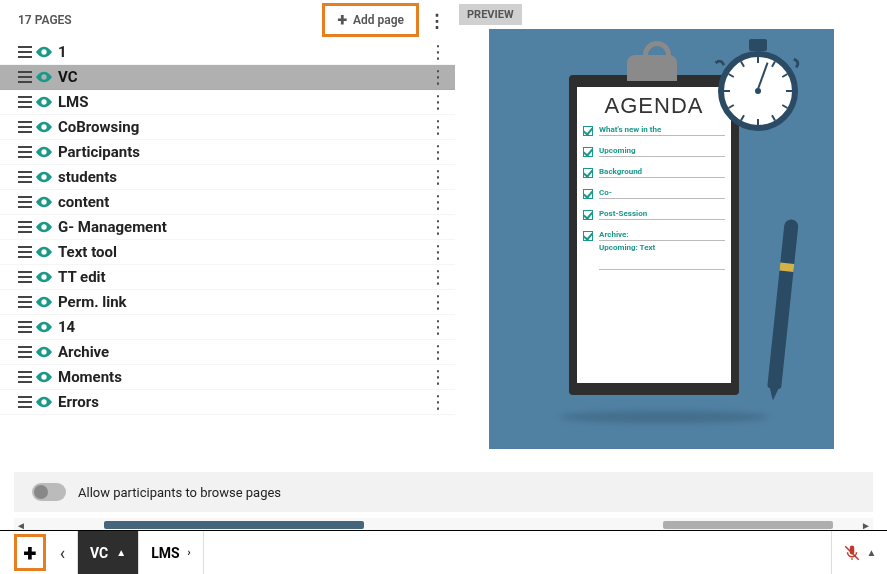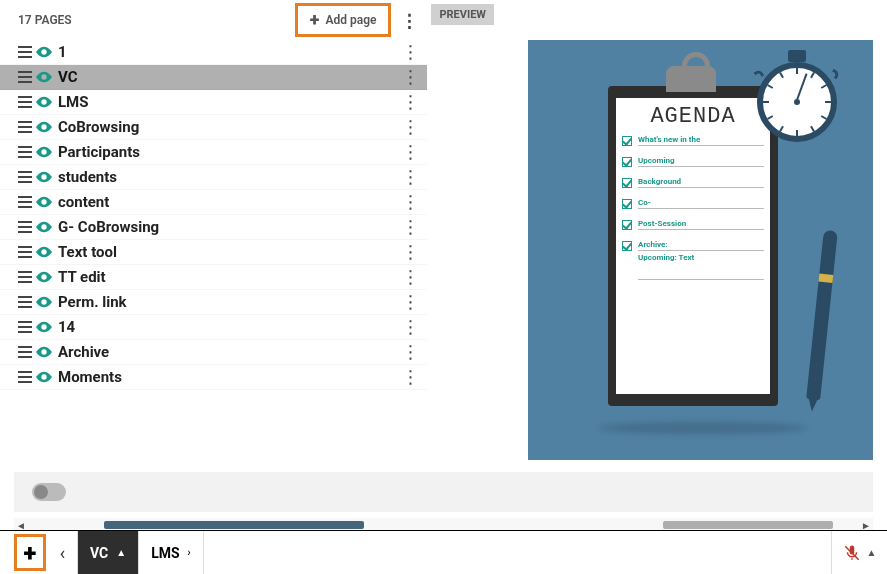--- a/index.html
+++ b/index.html
@@ -19,30 +19,30 @@
   .page-row.selected { background: #b0b0b0; }
   .drag-icon { width: 18px; color: #444; display:flex; align-items:center; }
   .drag-icon svg { display:block; }
   .eye-icon { width: 22px; color: #1a998a; }
   .eye-icon svg { display:block; }
   .page-label { flex: 1; font-size: 15px; font-weight: 700; color: #222; }
   .page-row.selected .page-label { color: #111; }
   .row-menu { width: 18px; text-align: right; color: #444; font-size: 18px; line-height:1; cursor:pointer; position:relative; }
   .row-menu::before { content: "⋮"; }
 
-  .right-col { flex: 1; display: flex; flex-direction: row; align-items: flex-end; }
+  .right-col { flex: 1; display: flex; flex-direction: column; }
   .preview-badge { align-self: flex-start; background: #d0d0d0; color: #555; font-size: 11px; font-weight: 700; padding: 4px 8px; margin: 4px 0 4px 4px; }
   .preview-canvas { margin: 0 14px 10px 34px; width: 345px; height: 420px; background: #5081a3; position: relative; overflow: hidden; }
 
   
   .clipboard-clip { position:absolute; left: 138px; top: 26px; width: 50px; height: 26px; background:#8a8a8a; border-radius: 8px 8px 0 0; }
   .clipboard-clip::after { content:""; position:absolute; left:16px; top:-14px; width:18px; height:18px; border:5px solid #8a8a8a; border-radius:50%; }
   .clipboard-board { position:absolute; left: 80px; top: 46px; width: 170px; height: 320px; background: #2e2e2e; border-radius: 4px; }
   .clipboard-paper { position:absolute; left: 8px; top: 12px; right: 8px; bottom: 12px; background: #fff; }
-  .agenda-title { text-align:center; font-size: 22px; font-weight:400; color:#333; letter-spacing:1px; margin-top:6px; font-family: Liberation Mono, monospace;}
+  .agenda-title { text-align:center; font-size: 22px; font-weight:400; color:#333; letter-spacing:1px; margin-top:6px; font-family: Liberation Sans, sans-serif;}
   .agenda-items { padding: 6px 6px 0 6px; }
   .agenda-item { display:flex; align-items:center; gap:6px; margin-bottom: 10px; }
   .agenda-check { width:10px; height:10px; border:1px solid #1a998a; position:relative; flex:none; }
   .agenda-check::after { content:""; position:absolute; left:1px; top:-1px; width:4px; height:7px; border:solid #1a998a; border-width:0 2px 2px 0; transform:rotate(40deg);}
   .agenda-text { font-size:8px; font-weight:700; color:#1a998a; border-bottom:1px solid #bbb; flex:1; padding-bottom:1px; white-space:nowrap; overflow:hidden;}
   .agenda-sub { font-size:8px; font-weight:700; color:#1a998a; margin-left:16px; margin-top:-8px; border-bottom:1px solid #bbb; padding-bottom:17px;}
 
   
   .stopwatch { position:absolute; right: 36px; top: 22px; width: 80px; height: 80px; background:#fff; border-radius:50%; border:6px solid #2b4a63; }
   .stopwatch::before { content:""; position:absolute; left:50%; top:-18px; transform:translateX(-50%); width:18px; height:12px; background:#2b4a63; border-radius:2px;}
@@ -238,21 +238,21 @@
                 <rect y="5" width="14" height="2"></rect>
                 <rect y="10" width="14" height="2"></rect>
               </g>
             </svg>
           </span>
           <span class="eye-icon">
             <svg width="16" height="12" viewBox="0 0 24 16">
               <path fill="#1a998a" d="M12 0C5 0 0 8 0 8s5 8 12 8 12-8 12-8S19 0 12 0zm0 12a4 4 0 1 1 0-8 4 4 0 0 1 0 8z"></path>
             </svg>
           </span>
-          <span class="page-label">G- CoBrowsing</span>
+          <span class="page-label">G- Management</span>
           <span class="row-menu"></span>
         </div>
         <div class="page-row">
           <span class="drag-icon">
             <svg width="14" height="12" viewBox="0 0 14 12">
               <g fill="#444">
                 <rect y="0" width="14" height="2"></rect>
                 <rect y="5" width="14" height="2"></rect>
                 <rect y="10" width="14" height="2"></rect>
               </g>
@@ -347,20 +347,38 @@
                 <rect y="10" width="14" height="2"></rect>
               </g>
             </svg>
           </span>
           <span class="eye-icon">
             <svg width="16" height="12" viewBox="0 0 24 16">
               <path fill="#1a998a" d="M12 0C5 0 0 8 0 8s5 8 12 8 12-8 12-8S19 0 12 0zm0 12a4 4 0 1 1 0-8 4 4 0 0 1 0 8z"></path>
             </svg>
           </span>
           <span class="page-label">Moments</span>
+          <span class="row-menu"></span>
+        </div>
+        <div class="page-row">
+          <span class="drag-icon">
+            <svg width="14" height="12" viewBox="0 0 14 12">
+              <g fill="#444">
+                <rect y="0" width="14" height="2"></rect>
+                <rect y="5" width="14" height="2"></rect>
+                <rect y="10" width="14" height="2"></rect>
+              </g>
+            </svg>
+          </span>
+          <span class="eye-icon">
+            <svg width="16" height="12" viewBox="0 0 24 16">
+              <path fill="#1a998a" d="M12 0C5 0 0 8 0 8s5 8 12 8 12-8 12-8S19 0 12 0zm0 12a4 4 0 1 1 0-8 4 4 0 0 1 0 8z"></path>
+            </svg>
+          </span>
+          <span class="page-label">Errors</span>
           <span class="row-menu"></span>
         </div>
       </div>
   </div>
 
   <div class="right-col">
     <div class="preview-badge">PREVIEW</div>
     <div class="preview-canvas">
       <div class="clipboard-shadow"></div>
       <div class="clipboard-board">
@@ -414,20 +432,21 @@
           <div class="stopwatch-tick" style="transform: translateX(-1px) rotate(300deg); top: 0px;"></div>
           <div class="stopwatch-tick" style="transform: translateX(-1px) rotate(330deg); top: 0px;"></div>
         </div>
       <div class="pen"></div>
     </div>
   </div>
 </div>
 
 <div class="toggle-row">
   <div class="toggle"></div>
+  <div class="toggle-label">Allow participants to browse pages</div>
 </div>
 
 <div class="hscroll">
   <div class="hscroll-arrow left">◄</div>
   <div class="hscroll-thumb1"></div>
   <div class="hscroll-thumb2"></div>
   <div class="hscroll-arrow right">►</div>
 </div>
 
 <div class="bottom">

